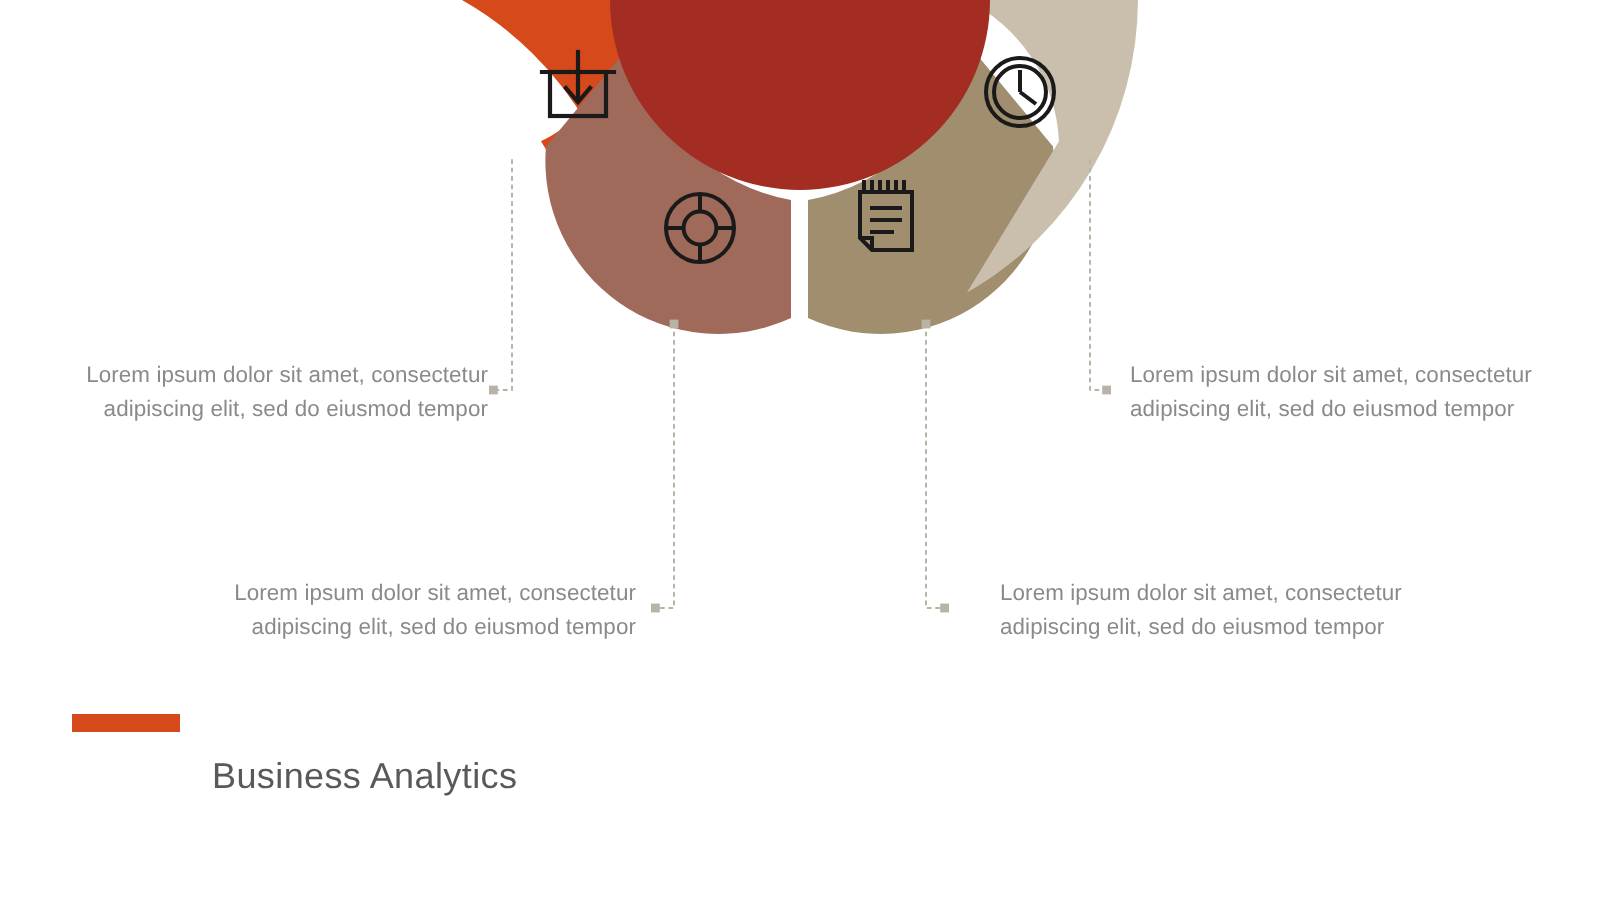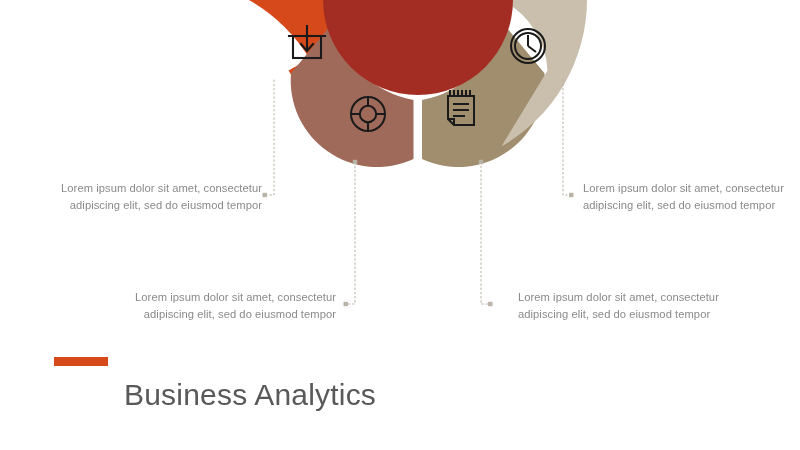--- a/index.html
+++ b/index.html
@@ -12,21 +12,20 @@
     height: 450px;
     position: relative;
     overflow: hidden;
     font-family: "Liberation Sans", sans-serif;
     color: #808080;
   }
   .slide {
     position: absolute;
     inset: 0;
     background: #ffffff;
-    margin-left: 18px;
   }
   .diagram-wrap {
     position: absolute;
     left: 0;
     top: 0;
     width: 800px;
     height: 350px;
   }
   svg.fan {
     position: absolute;
@@ -64,21 +63,21 @@
     left: 36px;
     top: 7px;
     width: 54px;
     height: 9px;
     background: #D6491B;
   }
   .title-text {
     position: absolute;
     left: 106px;
     top: 28px;
-    font-size: 30px;
+    font-size: 18px;
     font-weight: 400;
     color: #595959;
     letter-spacing: 0.2px;
     white-space: nowrap;
   }
 </style>
 </head>
 <body>
 
 <div class="slide">

